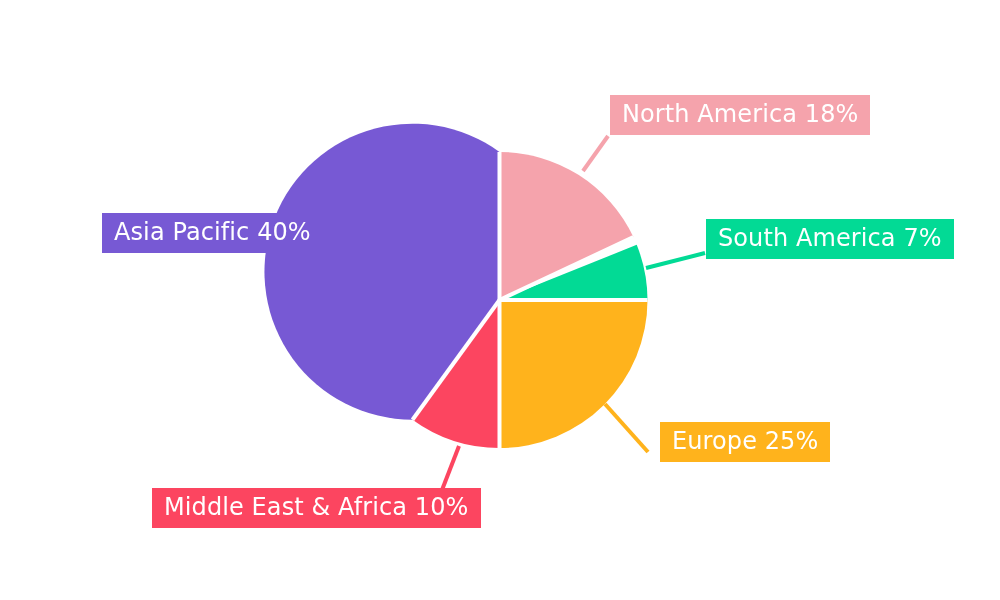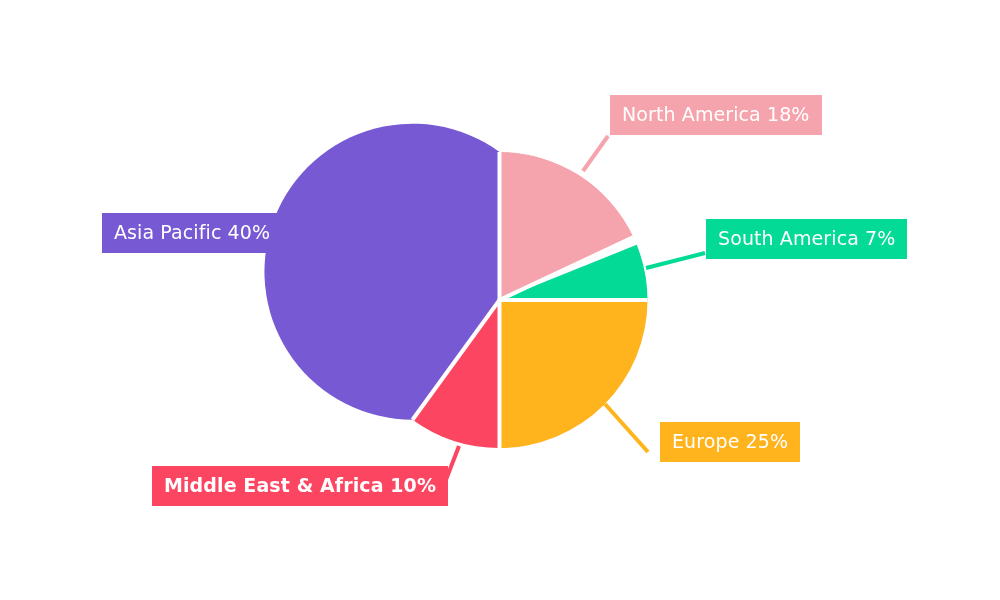--- a/index.html
+++ b/index.html
@@ -22,30 +22,30 @@
     left: 0;
     top: 0;
     width: 1000px;
     height: 600px;
   }
   .slice-label {
     position: absolute;
     box-sizing: border-box;
     color: #ffffff;
     font-family: "DejaVu Sans", "Liberation Sans", sans-serif;
-    font-size: 19px;
+    font-size: 24px;
     line-height: 20px;
     padding: 9px 12px 11px 12px;
     white-space: nowrap;
     letter-spacing: 0.1px;
   }
   .label-north-america { left: 610px; top: 95px; }
   .label-south-america { left: 706px; top: 219px; }
   .label-europe        { left: 646px; top: 422px; margin-left: 14px; }
-  .label-middle-east   { left: 152px; top: 466px; font-weight: bold; }
+  .label-middle-east   { left: 152px; top: 488px; }
   .label-asia-pacific  { left: 102px; top: 213px; }
 </style>
 </head>
 <body>
 
 <div id="chart-canvas">
 
   <svg id="pie-svg" viewBox="0 0 1000 600">
 
     <g>

